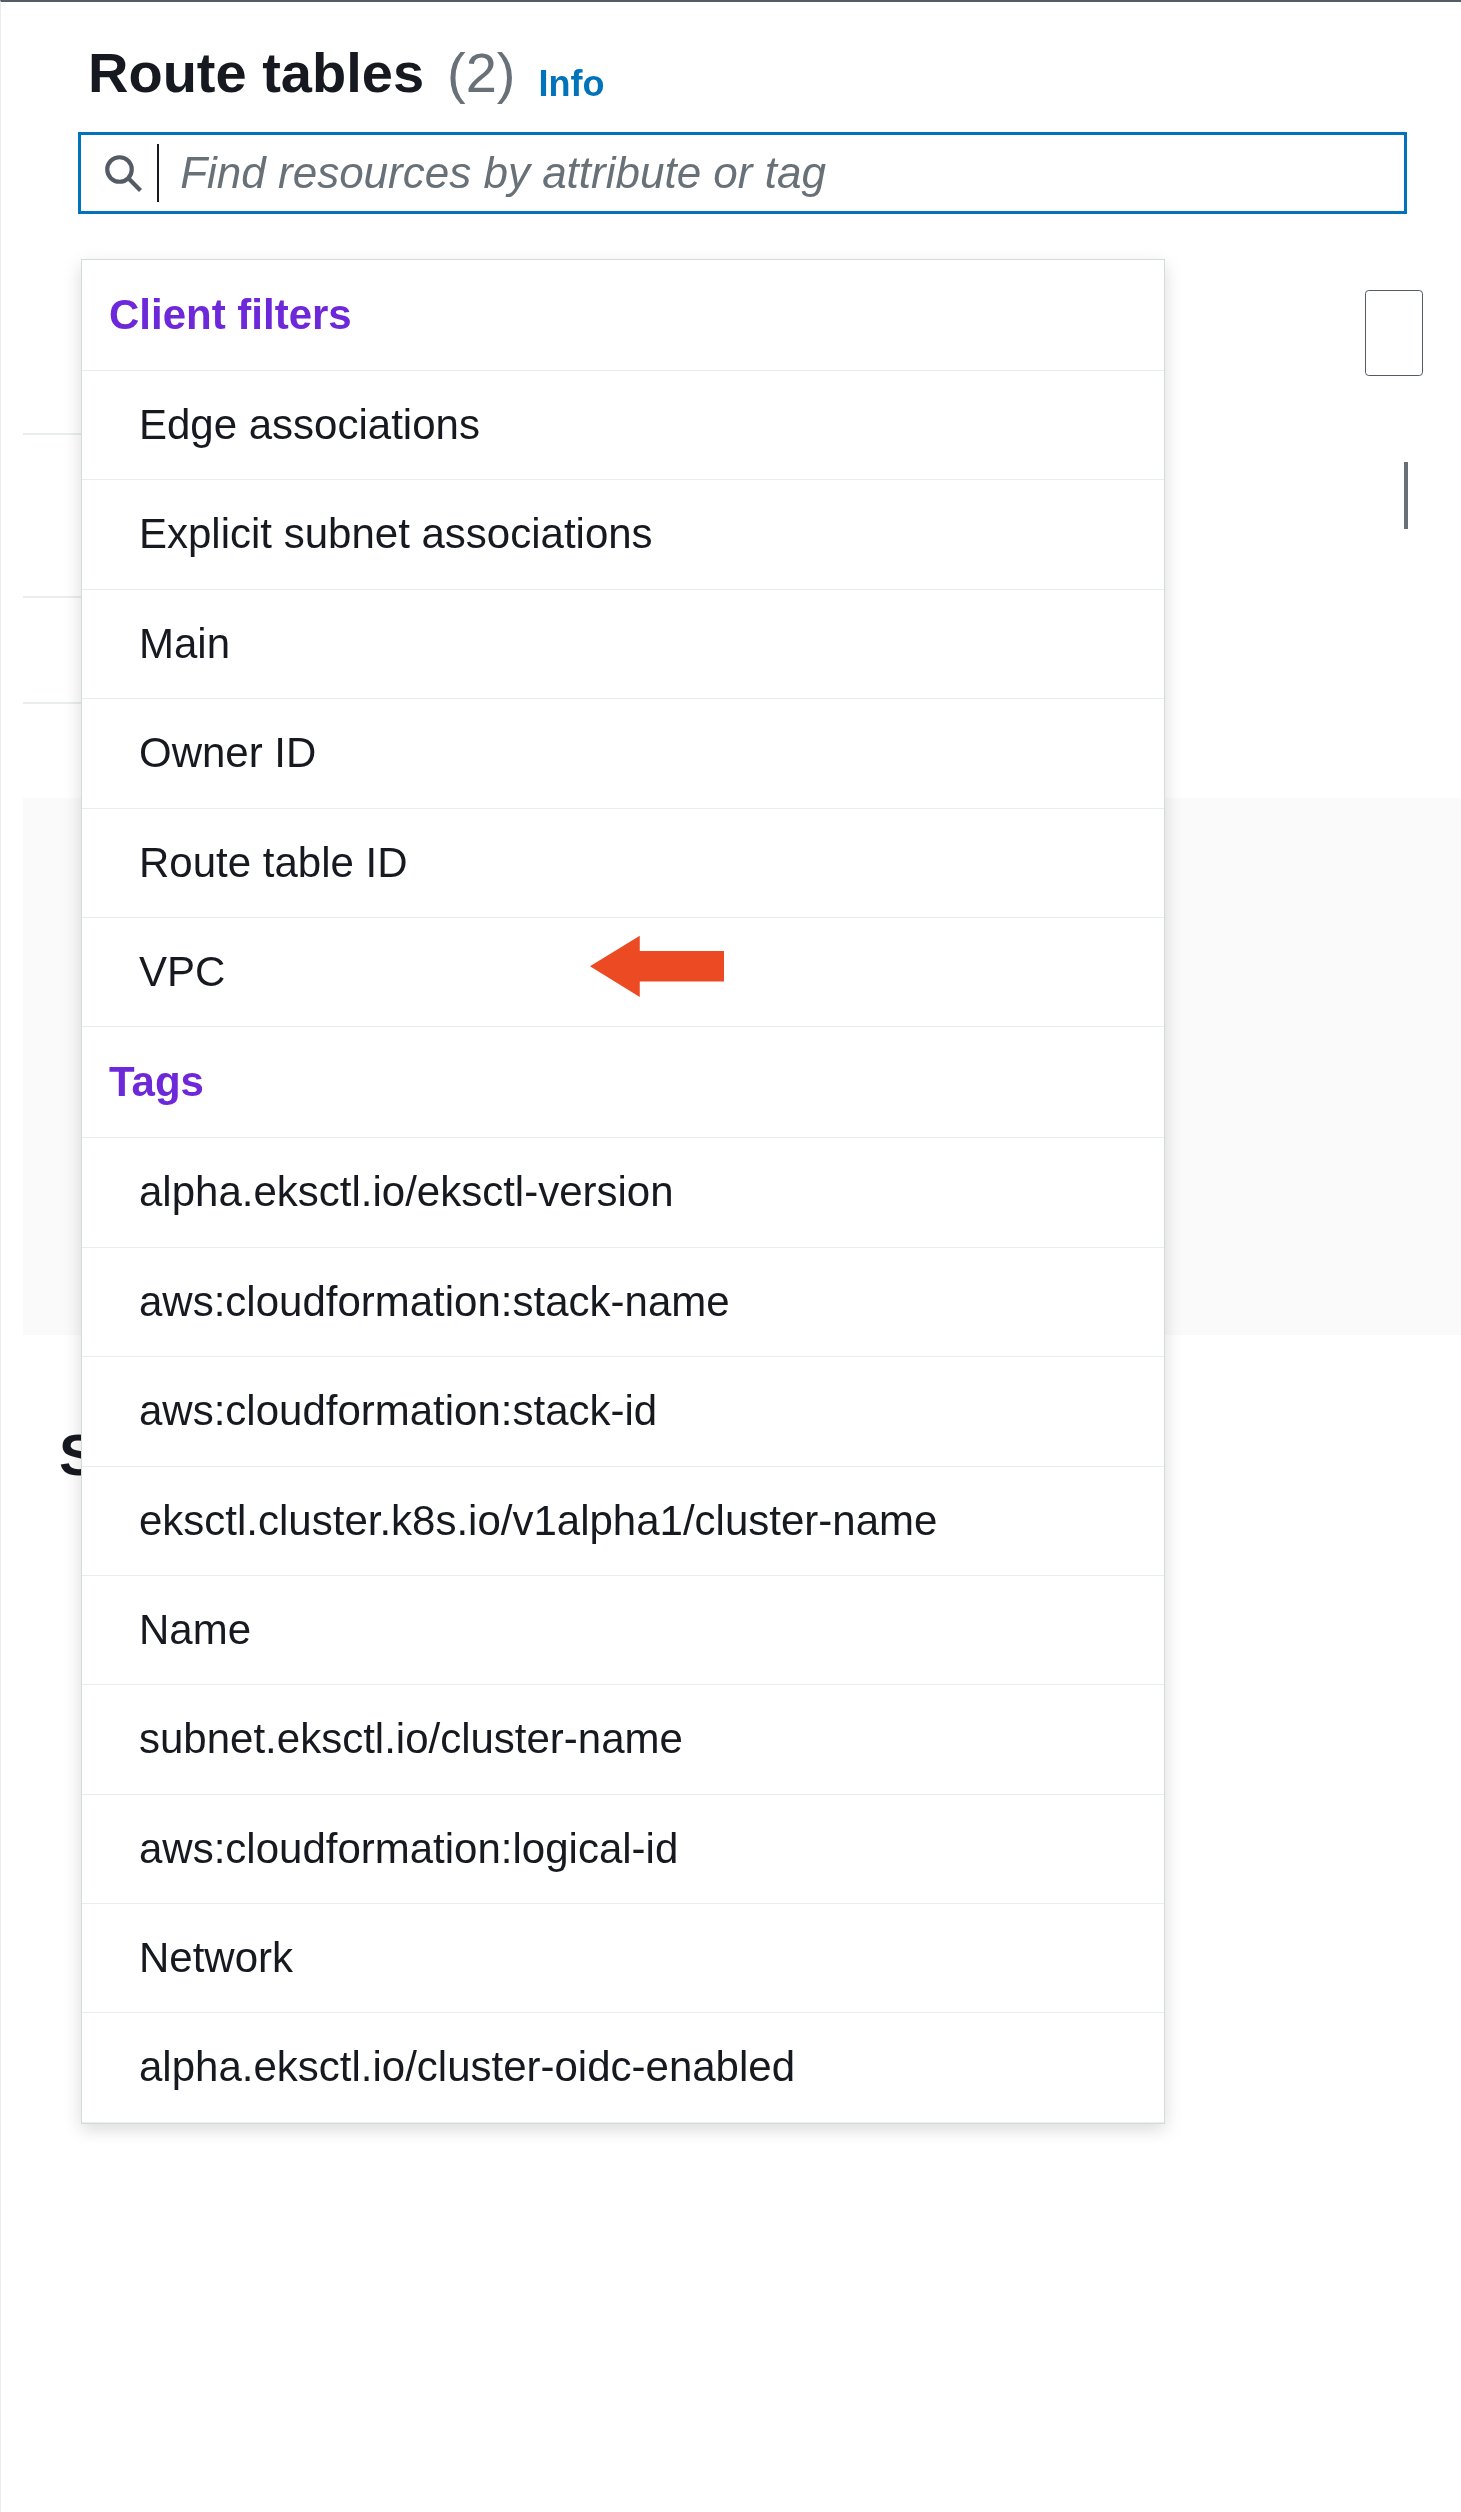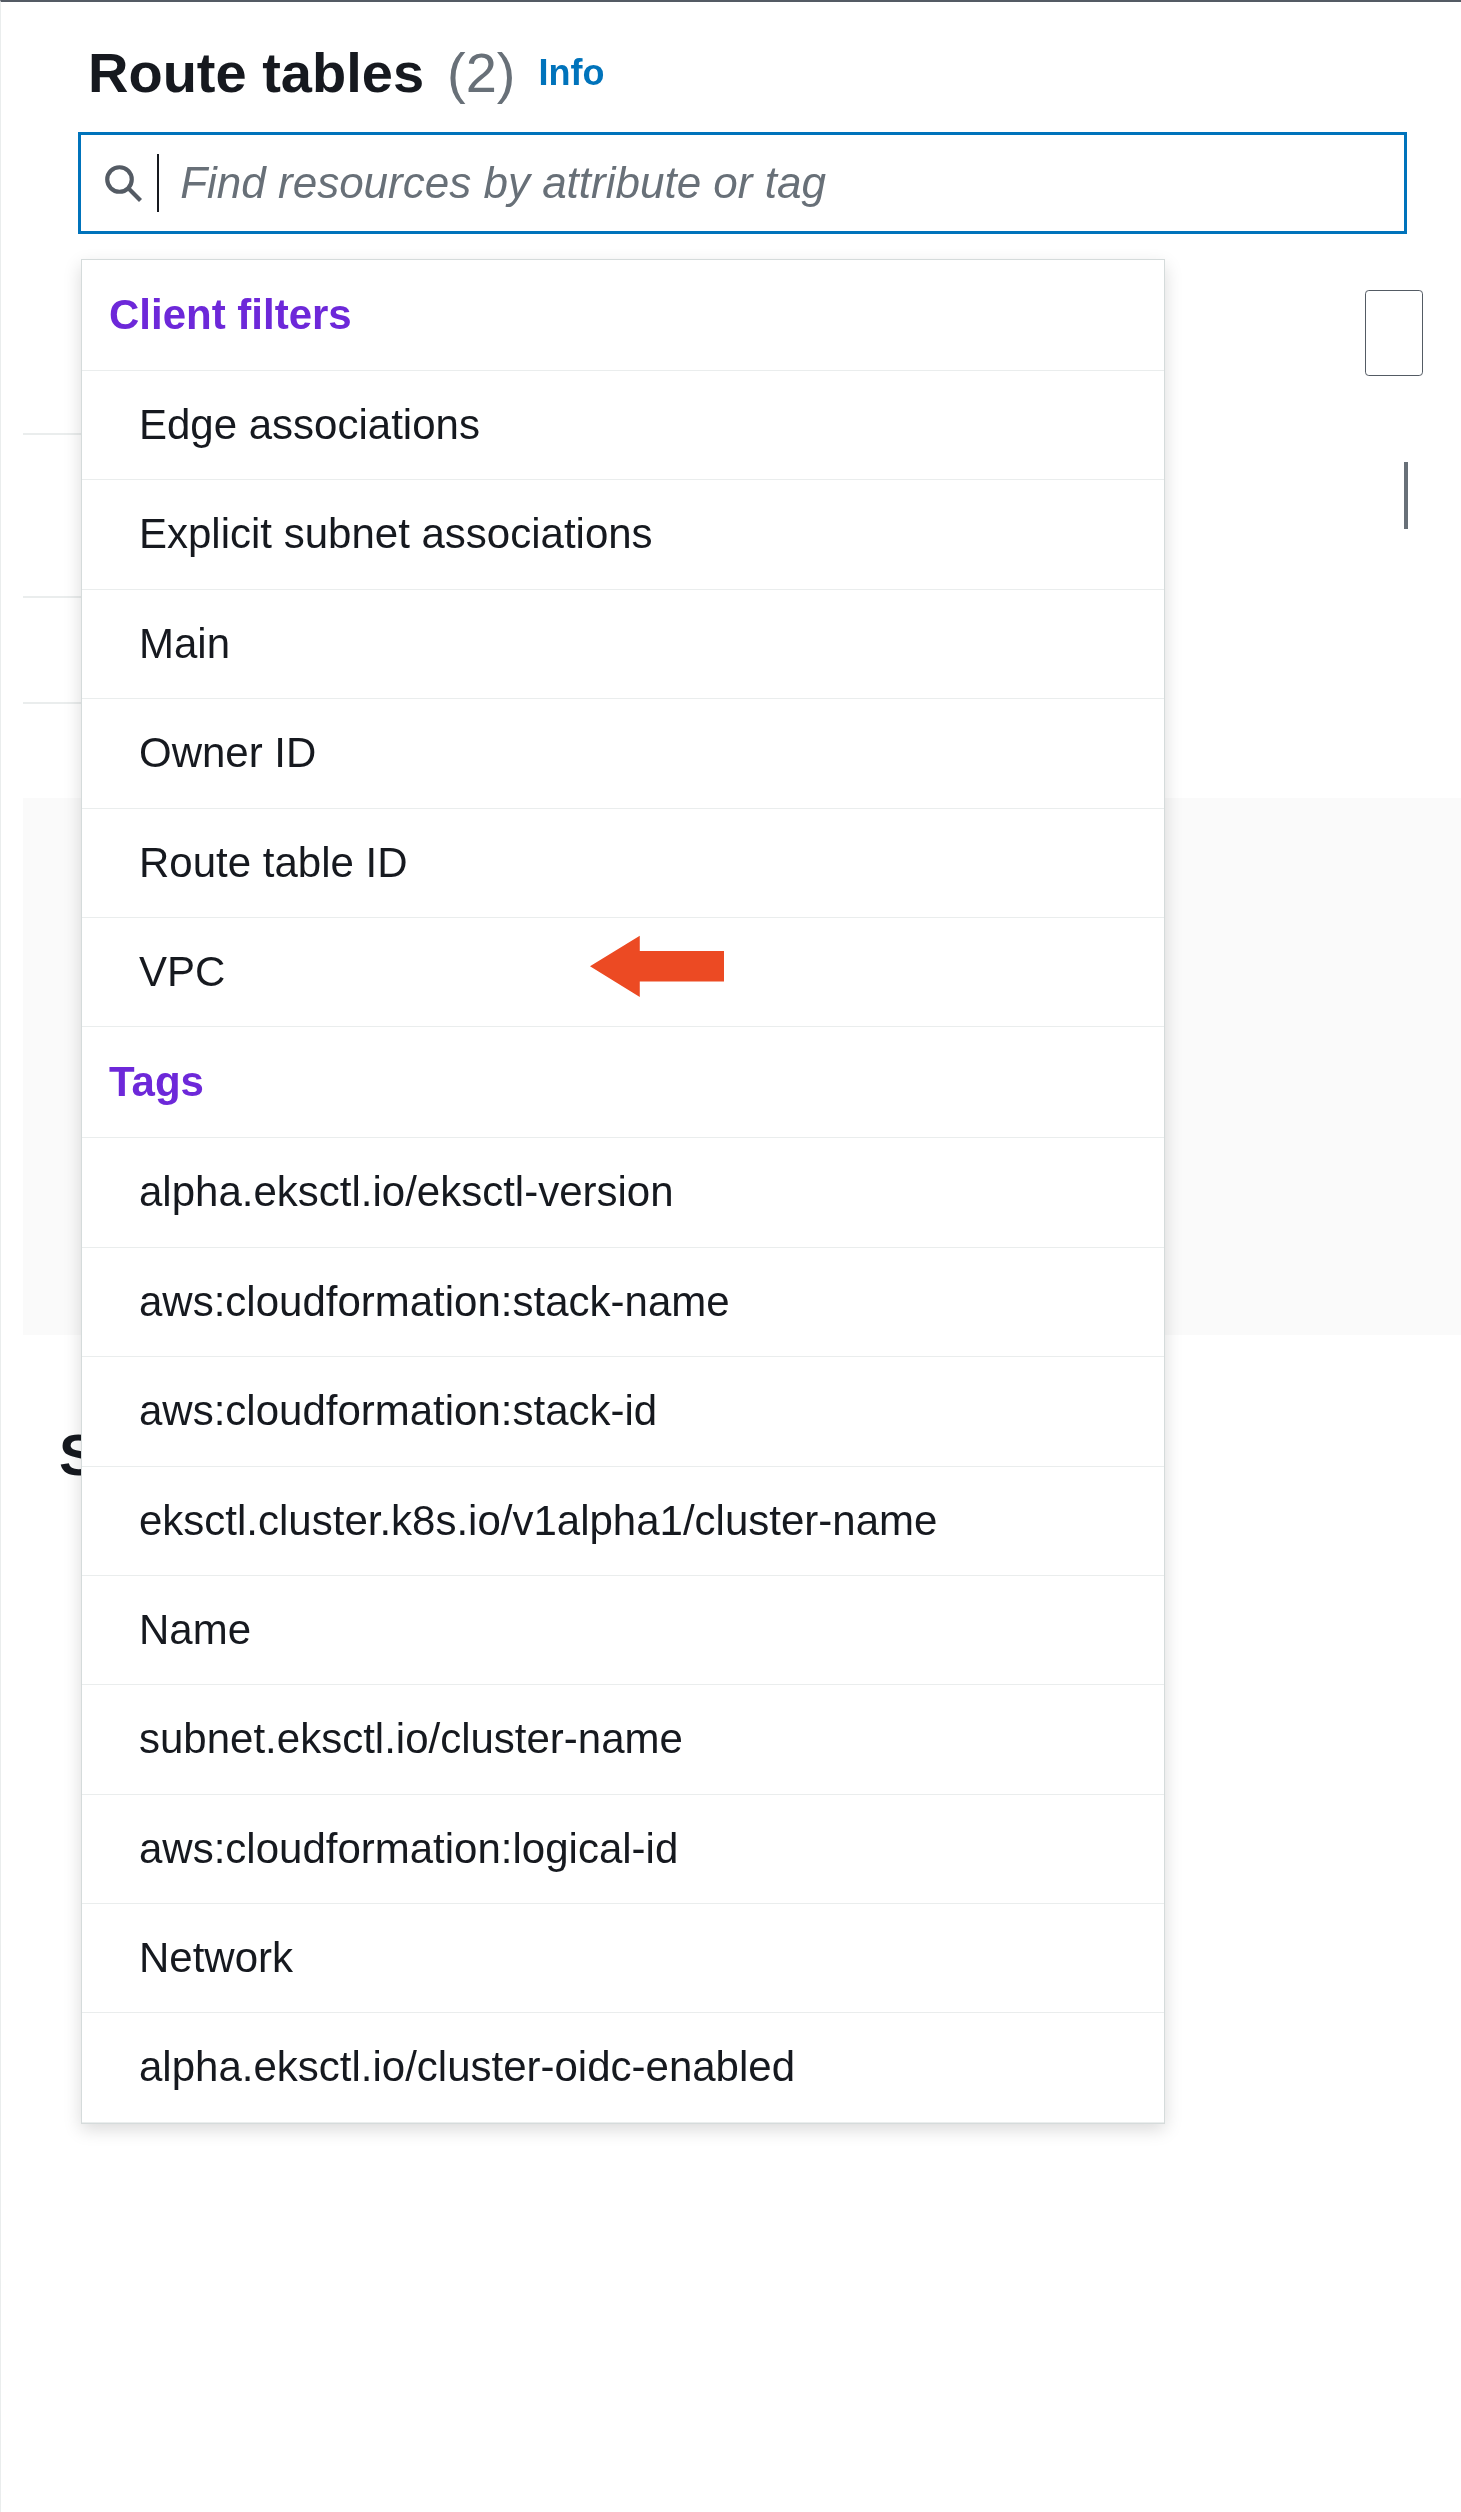--- a/index.html
+++ b/index.html
@@ -17,21 +17,21 @@
     border-top: 2.9px solid #545b64;
     border-left: 1.9px solid #eaeded;
     border-right: 1.9px solid #eaeded;
     background: #ffffff;
     padding: 38px 58px 0 58px;
     height: 100%;
   }
 
   .header-row {
     display: flex;
-    align-items: center;
+    align-items: flex-end;
     gap: 23px;
     margin-bottom: 27px;
     padding-left: 29px;
   }
   .title {
     font-size: 56px;
     font-weight: 700;
     color: #16191f;
   }
   .count {
@@ -48,21 +48,21 @@
 
   .search-wrap {
     position: relative;
     margin-left: 19px;
     margin-right: -3.8px;
   }
   .search-box {
     display: flex;
     align-items: center;
     border: 3.8px solid #0073bb;
-    height: 102px;
+    height: 82px;
     padding: 0 21px;
     gap: 21px;
     background: #ffffff;
   }
   .search-icon svg { display:block; }
   .search-input {
     flex: 1;
     border: none;
     outline: none;
     font-size: 44px;

